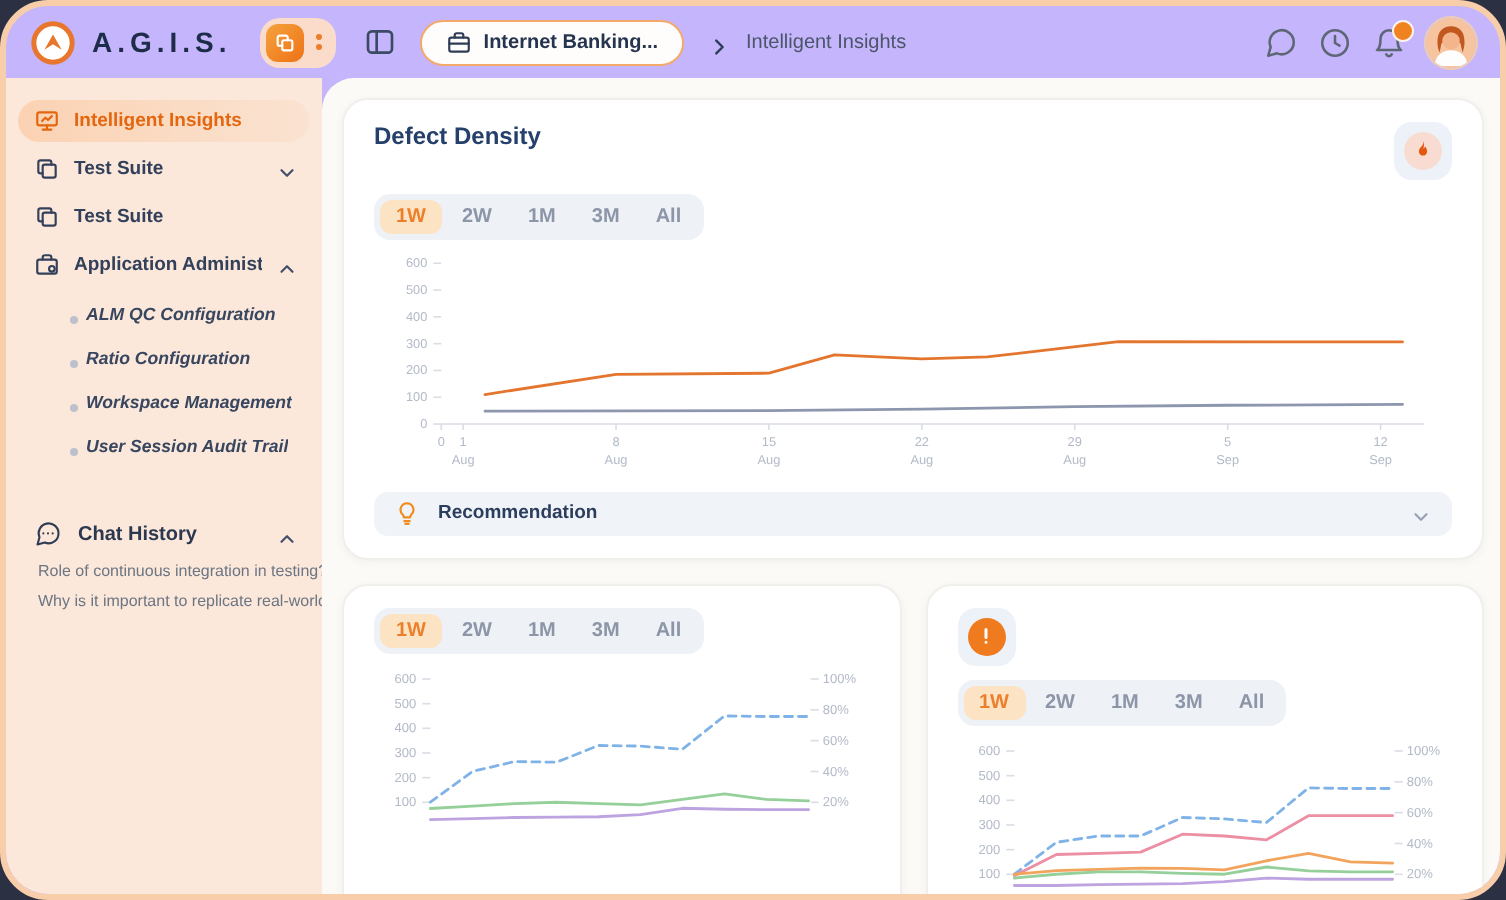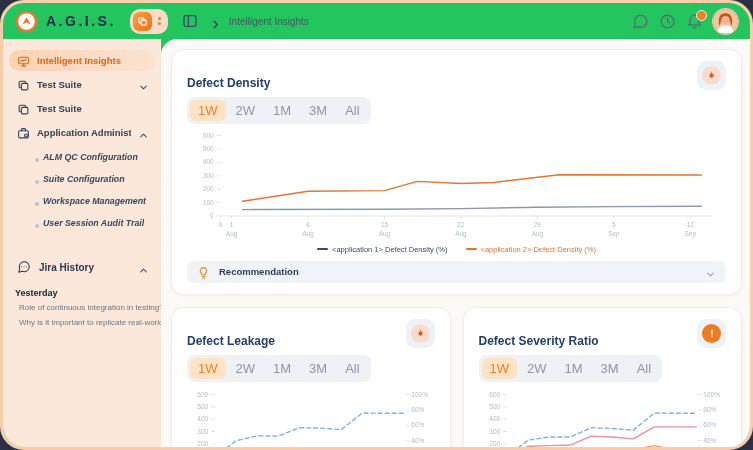--- a/index.html
+++ b/index.html
@@ -1,17 +1,17 @@
 <!DOCTYPE html>
 <html><head>
 <meta charset="utf-8">
 <style>
   html,body{margin:0;padding:0;width:753px;height:450px;background:#2b3143;overflow:hidden;
     font-family:"Liberation Sans",sans-serif;-webkit-font-smoothing:antialiased;}
-  .stage{position:absolute;inset:0;border-radius:24px;border:3px solid #f7cdaa;background:#22c55e;
+  .stage{position:absolute;inset:0;border-radius:24px;border:3px solid #f7cdaa;background:#c4b5fd;
     overflow:hidden;box-sizing:border-box;}
   
   header{height:36px;display:flex;align-items:center;justify-content:space-between;padding:0 12px 0 12px;}
   .h-left{display:flex;align-items:center;gap:8px;}
   .logo{width:23px;height:23px;}
   .logo svg{width:100%;height:100%;}
   .logo-text{font-size:14px;font-weight:bold;letter-spacing:2.5px;color:#1d2c49;margin-right:6px;}
   .app-pill{display:flex;align-items:center;gap:4px;background:#fbdccb;border-radius:10px;padding:3px 5px 3px 3px;cursor:pointer;}
   .app-sq{width:19px;height:19px;border-radius:6px;background:linear-gradient(135deg,#f5a23c,#ee7218);
     display:flex;align-items:center;justify-content:center;color:#fff;}
@@ -55,31 +55,31 @@
   .chat-section{margin-top:22px;}
   .chat-head{display:flex;align-items:center;gap:8px;padding:4px 12px 4px 14px;cursor:pointer;}
   .chat-head .cic{width:14px;height:14px;color:#2f3c55;}
   .chat-head .cic svg{width:14px;height:14px;}
   .chat-head .clab{font-size:10px;font-weight:bold;color:#2b3850;}
   .chat-date{font-size:9px;font-weight:bold;color:#20252f;padding:10px 12px 2px 12px;}
   .chat-q{font-size:8px;color:#6c7583;padding:3px 8px 3px 16px;white-space:nowrap;overflow:hidden;cursor:pointer;}
   
   .card{background:#fff;border:1px solid #f1efec;border-radius:13px;box-shadow:0 1px 4px rgba(60,50,40,.05);
     padding:11px 15px;box-sizing:border-box;}
-  .card-head{display:flex;align-items:flex-end;justify-content:space-between;margin-bottom:7px;}
+  .card-head{display:flex;align-items:flex-start;justify-content:space-between;margin-bottom:7px;}
   .card-title{font-size:12px;font-weight:bold;color:#24406b;margin:0;}
   .icon-btn{width:29px;height:29px;border-radius:9px;background:#edf1f8;border:none;display:flex;
     align-items:center;justify-content:center;cursor:pointer;padding:0;}
   .icon-inner{width:19px;height:19px;border-radius:50%;background:#f9dcd1;display:flex;align-items:center;
     justify-content:center;color:#e4570f;}
   .icon-inner svg{width:11px;height:11px;}
   .icon-inner.warn{background:#ef7b1e;color:#fff;}
   .icon-inner.warn svg{width:12px;height:12px;}
   .seg{display:inline-flex;gap:2px;background:#eef1f6;border-radius:8px;padding:3px;margin-bottom:4px;}
-  .seg button{border:none;background:transparent;font-family:inherit;font-size:13px;font-weight:normal;
+  .seg button{border:none;background:transparent;font-family:inherit;font-size:10px;font-weight:bold;
     color:#8d96a8;padding:3px 8px;border-radius:6px;cursor:pointer;}
   .seg button.on{background:#fce3c3;color:#ec7f2b;}
   .chart svg{display:block;width:100%;height:auto;}
   .legend{display:flex;justify-content:center;gap:18px;margin:2px 0 6px 0;}
   .lg-item{display:flex;align-items:center;gap:4px;}
   .lg-dash{width:11px;height:2px;border-radius:1px;}
   .lg-txt{font-size:7.5px;}
   .acc-row{display:flex;align-items:center;gap:9px;background:#f0f3f8;border-radius:7px;height:22px;
     padding:0 10px;margin-top:7px;cursor:pointer;}
   .acc-row .aic{width:13px;height:13px;color:#f08c1e;}
@@ -115,20 +115,29 @@
             <i></i>
             <i></i>
           </span>
       </div>
       <span class="panel-toggle">
         <svg viewBox="0 0 24 24" fill="none" stroke="currentColor" stroke-width="2" stroke-linecap="round">
             <rect x="3" y="4" width="18" height="16" rx="3"></rect>
             <path d="M9.5 4v16"></path>
           </svg>
       </span>
+      <div class="ws-pill">
+        <span class="wic">
+          <svg viewBox="0 0 24 24" fill="none" stroke="currentColor" stroke-width="2" stroke-linecap="round" stroke-linejoin="round">
+              <rect x="3" y="7" width="18" height="13" rx="2"></rect>
+              <path d="M8 7V5a2 2 0 0 1 2-2h4a2 2 0 0 1 2 2v2M3 12.5h18"></path>
+            </svg>
+        </span>
+        <span class="wlab">Internet Banking...</span>
+      </div>
       <span class="crumb-chev">
         <svg viewBox="0 0 24 24" fill="none" stroke="currentColor" stroke-width="2.6" stroke-linecap="round" stroke-linejoin="round">
             <path d="M9 5l7 7-7 7"></path>
           </svg>
       </span>
       <span class="crumb">Intelligent Insights</span>
     </div>
     <div class="h-right">
       <span class="hicon">
         <svg viewBox="0 0 24 24" fill="none" stroke="currentColor" stroke-width="1.8" stroke-linecap="round" stroke-linejoin="round">
@@ -196,48 +205,47 @@
             <span class="nchev"><svg viewBox="0 0 24 24" fill="none" stroke="currentColor" stroke-width="2.4" stroke-linecap="round" stroke-linejoin="round">
                 <path d="M6 15l6-6 6 6"></path>
               </svg></span>
           </div>
           <div class="sub-item">
             <span class="bullet"></span>
             <span class="slab">ALM QC Configuration</span>
           </div>
           <div class="sub-item">
             <span class="bullet"></span>
-            <span class="slab">Suite Configuration</span>
+            <span class="slab">Ratio Configuration</span>
           </div>
           <div class="sub-item">
             <span class="bullet"></span>
             <span class="slab">Workspace Management</span>
           </div>
           <div class="sub-item">
             <span class="bullet"></span>
             <span class="slab">User Session Audit Trail</span>
           </div>
         </nav>
       <div class="chat-section">
         <div class="chat-head">
           <span class="cic">
             <svg viewBox="0 0 24 24" fill="none" stroke="currentColor" stroke-width="1.8" stroke-linecap="round" stroke-linejoin="round">
                 <path d="M21 11.5a8.5 8.5 0 0 1-11.8 7.8L3 21l1.7-6.2A8.5 8.5 0 1 1 21 11.5z"></path>
                 <path d="M8 11.5h.01M12 11.5h.01M16 11.5h.01"></path>
               </svg>
           </span>
-          <span class="clab">Jira History</span>
+          <span class="clab">Chat History</span>
           <span class="nchev">
             <svg viewBox="0 0 24 24" fill="none" stroke="currentColor" stroke-width="2.4" stroke-linecap="round" stroke-linejoin="round">
                 <path d="M6 15l6-6 6 6"></path>
               </svg>
           </span>
         </div>
         <div>
-            <div class="chat-date">Yesterday</div>
             <div class="chat-q">Role of continuous integration in testing?</div>
             <div class="chat-q">Why is it important to replicate real-world c...</div>
           </div>
       </div>
     </aside>
 
     <main>
       <section class="card">
         <div class="card-head">
           <h2 class="card-title">Defect Density</h2>
@@ -293,56 +301,36 @@
               <line x1="431.6" y1="89" x2="431.6" y2="92" stroke="#d9dde5" stroke-width="0.8"></line>
               <text x="431.6" y="100" text-anchor="middle" font-size="6.5" fill="#b3bac8" font-family="Liberation Sans,sans-serif">5</text>
               <text x="431.6" y="109" text-anchor="middle" font-size="6.5" fill="#b3bac8" font-family="Liberation Sans,sans-serif">Sep</text>
               <line x1="508.91111111111115" y1="89" x2="508.91111111111115" y2="92" stroke="#d9dde5" stroke-width="0.8"></line>
               <text x="508.91111111111115" y="100" text-anchor="middle" font-size="6.5" fill="#b3bac8" font-family="Liberation Sans,sans-serif">12</text>
               <text x="508.91111111111115" y="109" text-anchor="middle" font-size="6.5" fill="#b3bac8" font-family="Liberation Sans,sans-serif">Sep</text>
               <polyline points="56.1,82.5 199.7,82.2 277.0,81.5 354.3,80.2 431.6,79.5 520.0,79.1" fill="none" stroke="#8c96ad" stroke-width="1.4" stroke-linejoin="round" stroke-linecap="round"></polyline>
               <polyline points="56.1,74.1 122.4,63.9 199.7,63.3 232.8,54.0 277.0,56.1 310.1,55.1 376.4,47.3 520.0,47.5" fill="none" stroke="#e4752e" stroke-width="1.4" stroke-linejoin="round" stroke-linecap="round"></polyline>
             </svg>
           </div>
-        <div class="legend">
-            <span class="lg-item">
-              <span class="lg-dash" style="background:#3b4a74"></span>
-              <span class="lg-txt" style="color:#3b4a74">&lt;application 1&gt; Defect Density (%)</span>
-            </span>
-            <span class="lg-item">
-              <span class="lg-dash" style="background:#e4752e"></span>
-              <span class="lg-txt" style="color:#e4752e">&lt;application 2&gt; Defect Density (%)</span>
-            </span>
-          </div>
         <div>
             <div class="acc-row">
               <span class="aic"><svg viewBox="0 0 24 24" fill="none" stroke="currentColor" stroke-width="2" stroke-linecap="round" stroke-linejoin="round">
                   <path d="M12 3a6 6 0 0 1 4 10.4c-.8.8-1 1.6-1 2.6h-6c0-1-.2-1.8-1-2.6A6 6 0 0 1 12 3z"></path>
                   <path d="M9.5 19.5h5M10.5 22h3"></path>
                 </svg></span>
               <span class="alab">Recommendation</span>
               <span class="acc-chev"><svg viewBox="0 0 24 24" fill="none" stroke="currentColor" stroke-width="2.4" stroke-linecap="round" stroke-linejoin="round">
                   <path d="M6 9l6 6 6-6"></path>
                 </svg></span>
             </div>
           </div>
       </section>
 
       <div class="bottom-row">
         <section class="card">
-          <div class="card-head">
-            <h2 class="card-title">Defect Leakage</h2>
-            <button class="icon-btn">
-              <span class="icon-inner">
-                <svg viewBox="0 0 24 24">
-                    <path d="M12 2c1.5 4.5-4.5 6-4.5 10.5a4.5 4.5 0 0 0 9 0c0-2.2-1-3.8-2.2-5.3-.5 1.6-2 2.3-2 2.3s1.8-4 0-7.5z" fill="currentColor"></path>
-                  </svg>
-              </span>
-            </button>
-          </div>
           <div class="seg">
               <button class="on">1W</button>
               <button class="">2W</button>
               <button class="">1M</button>
               <button class="">3M</button>
               <button class="">All</button>
             </div>
           <div class="chart">
               <svg viewBox="0 0 246 112" xmlns="http://www.w3.org/2000/svg">
                 <text x="21" y="71.74193548387098" text-anchor="end" font-size="6.5" fill="#b3bac8" font-family="Liberation Sans,sans-serif">100</text>
@@ -368,21 +356,20 @@
                 <line x1="217" y1="8.451612903225804" x2="221" y2="8.451612903225804" stroke="#d9dde5" stroke-width="0.8"></line>
                 <text x="223" y="10.451612903225804" text-anchor="start" font-size="6.5" fill="#b3bac8" font-family="Liberation Sans,sans-serif">100%</text>
                 <polyline points="28.0,69.7 48.9,54.4 69.8,49.5 90.7,49.8 111.6,41.5 132.4,41.8 153.3,43.4 174.2,26.8 195.1,27.1 216.0,27.1" fill="none" stroke="#7fb3e8" stroke-width="1.4" stroke-dasharray="4 3" stroke-linejoin="round" stroke-linecap="round"></polyline>
                 <polyline points="28.0,72.8 48.9,71.6 69.8,70.4 90.7,69.7 111.6,70.4 132.4,71.0 153.3,68.3 174.2,65.5 195.1,68.3 216.0,69.0" fill="none" stroke="#95cf9a" stroke-width="1.4" stroke-linejoin="round" stroke-linecap="round"></polyline>
                 <polyline points="28.0,78.3 48.9,77.8 69.8,77.3 90.7,77.1 111.6,76.9 132.4,75.9 153.3,72.7 174.2,73.2 195.1,73.4 216.0,73.4" fill="none" stroke="#bda4e0" stroke-width="1.4" stroke-linejoin="round" stroke-linecap="round"></polyline>
               </svg>
             </div>
         </section>
         <section class="card">
           <div class="card-head">
-            <h2 class="card-title">Defect Severity Ratio</h2>
             <button class="icon-btn">
               <span class="icon-inner warn">
                 <svg viewBox="0 0 24 24" fill="none" stroke="currentColor" stroke-width="3" stroke-linecap="round">
                     <path d="M12 5.5v8M12 18.2h.01"></path>
                   </svg>
               </span>
             </button>
           </div>
           <div class="seg">
               <button class="on">1W</button>

